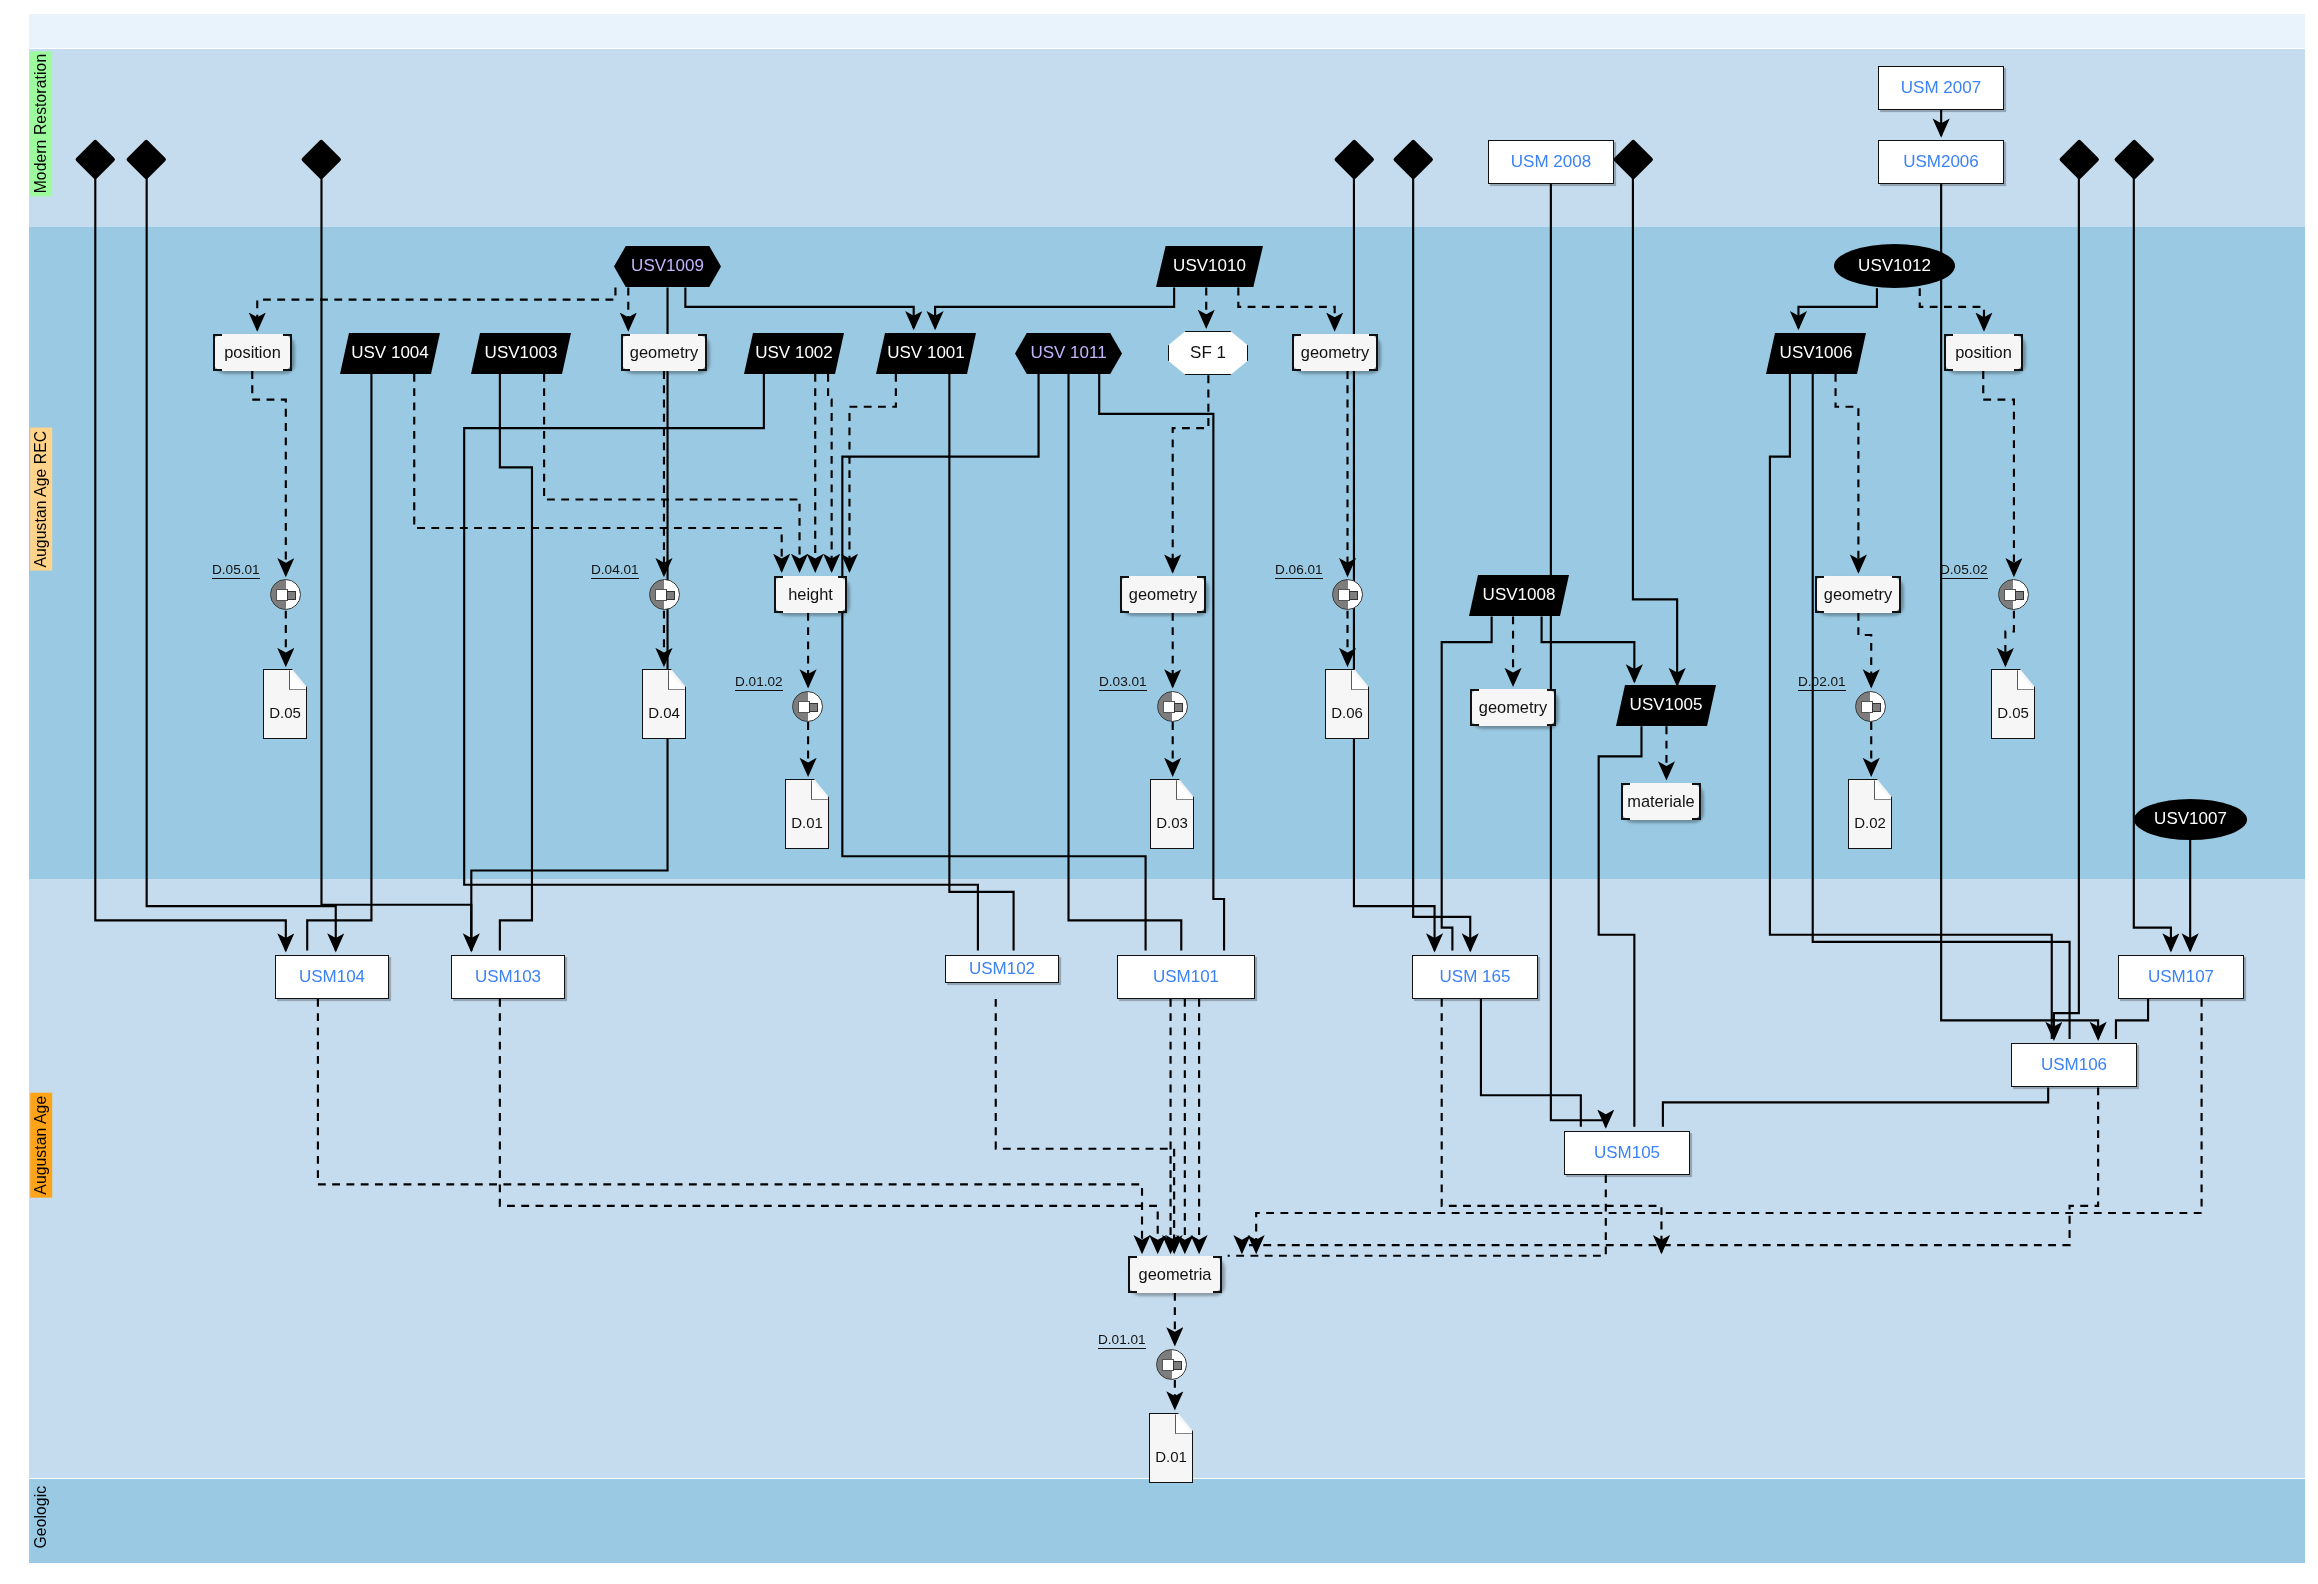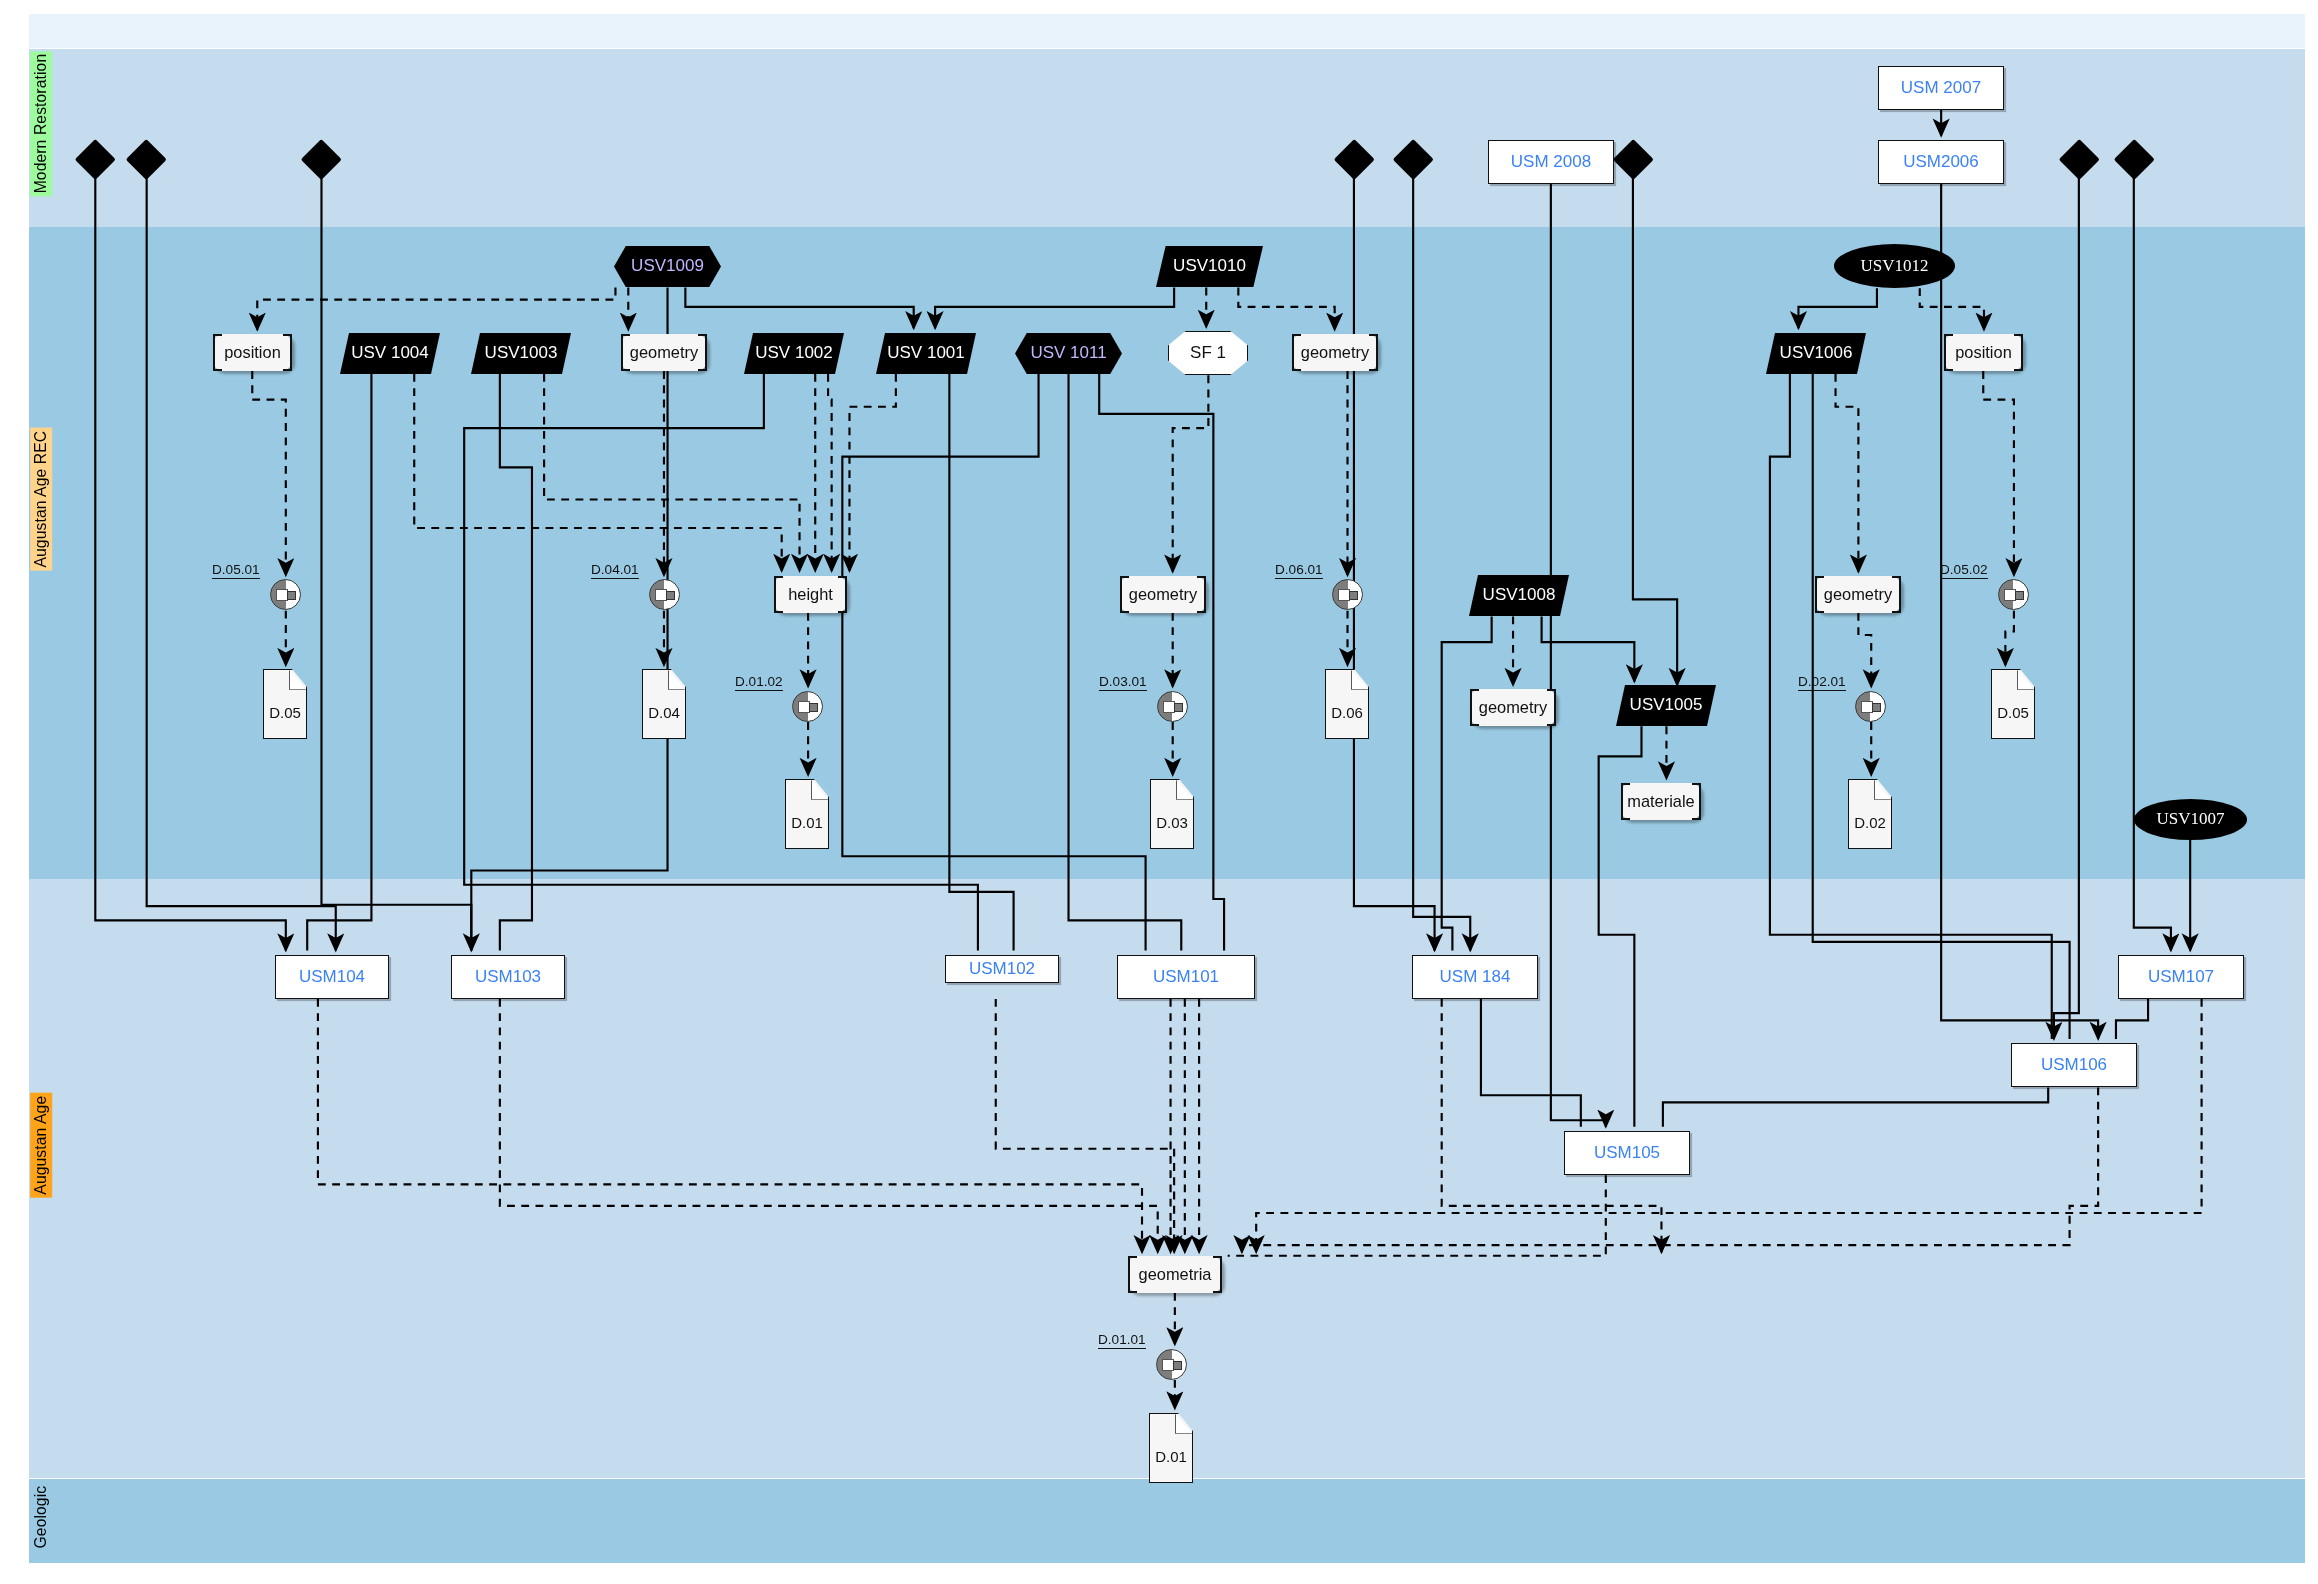--- a/index.html
+++ b/index.html
@@ -31,21 +31,21 @@
   .node{position:absolute;box-sizing:border-box;display:flex;align-items:center;
         justify-content:center;text-align:center;line-height:1.1;}
 
   .n-usm{background:#ffffff;border:1.8px solid #111;color:#3b82f6;font-size:17px;
          box-shadow:2.1px 2.1px 0 rgba(0,0,0,.25);}
 
   .n-usv{color:#ffffff;font-size:17px;background:#000;
          clip-path:polygon(9% 0,100% 0,91% 100%,0 100%);}
   .n-usv-hex{color:#c4b5fd;font-size:17px;background:#000;
          clip-path:polygon(11% 0,89% 0,100% 50%,89% 100%,11% 100%,0 50%);}
-  .n-usv-ell{color:#fff;font-size:17px;background:#000;border-radius:50%;font-family:Liberation Serif, serif;}
+  .n-usv-ell{color:#fff;font-size:17px;background:#000;border-radius:50%;}
 
   .n-sf{background:#ffffff;border:1.8px solid #111;color:#111;font-size:17px;
         clip-path:polygon(22% 0,78% 0,100% 33%,100% 67%,78% 100%,22% 100%,0 67%,0 33%);
         box-shadow:2.1px 2.1px 0 rgba(0,0,0,.18);}
 
   .n-prop{background:#f6f6f6;color:#111;font-size:16.4px;
           box-shadow:2.1px 2.1px 2.9px rgba(0,0,0,.3);border-radius:10px;}
   .n-prop::before,.n-prop::after{content:"";position:absolute;width:8.6px;height:100%;
           border-left:2.1px solid #111;border-top:2.1px solid #111;border-bottom:2.1px solid #111;
           top:0;left:0;box-sizing:border-box;}
@@ -322,19 +322,19 @@
     </div>
   <div class="n-doc" style="left:1149px;top:1413px">
       <div class="doc-fold"></div>
       <span>D.01</span>
     </div>
 
   <div class="node n-usm" style="left:275px;top:955px;width:114px;height:44px">USM104</div>
   <div class="node n-usm" style="left:451px;top:955px;width:114px;height:44px">USM103</div>
   <div class="node n-usm" style="left:945px;top:955px;width:114px;height:28px">USM102</div>
   <div class="node n-usm" style="left:1117px;top:955px;width:138px;height:44px">USM101</div>
-  <div class="node n-usm" style="left:1412px;top:955px;width:126px;height:44px">USM 184</div>
+  <div class="node n-usm" style="left:1412px;top:955px;width:126px;height:44px">USM 165</div>
   <div class="node n-usm" style="left:2118px;top:955px;width:126px;height:44px">USM107</div>
   <div class="node n-usm" style="left:2011px;top:1043px;width:126px;height:44px">USM106</div>
   <div class="node n-usm" style="left:1564px;top:1131px;width:126px;height:44px">USM105</div>
 
 </div>
 
 
 </body></html>

